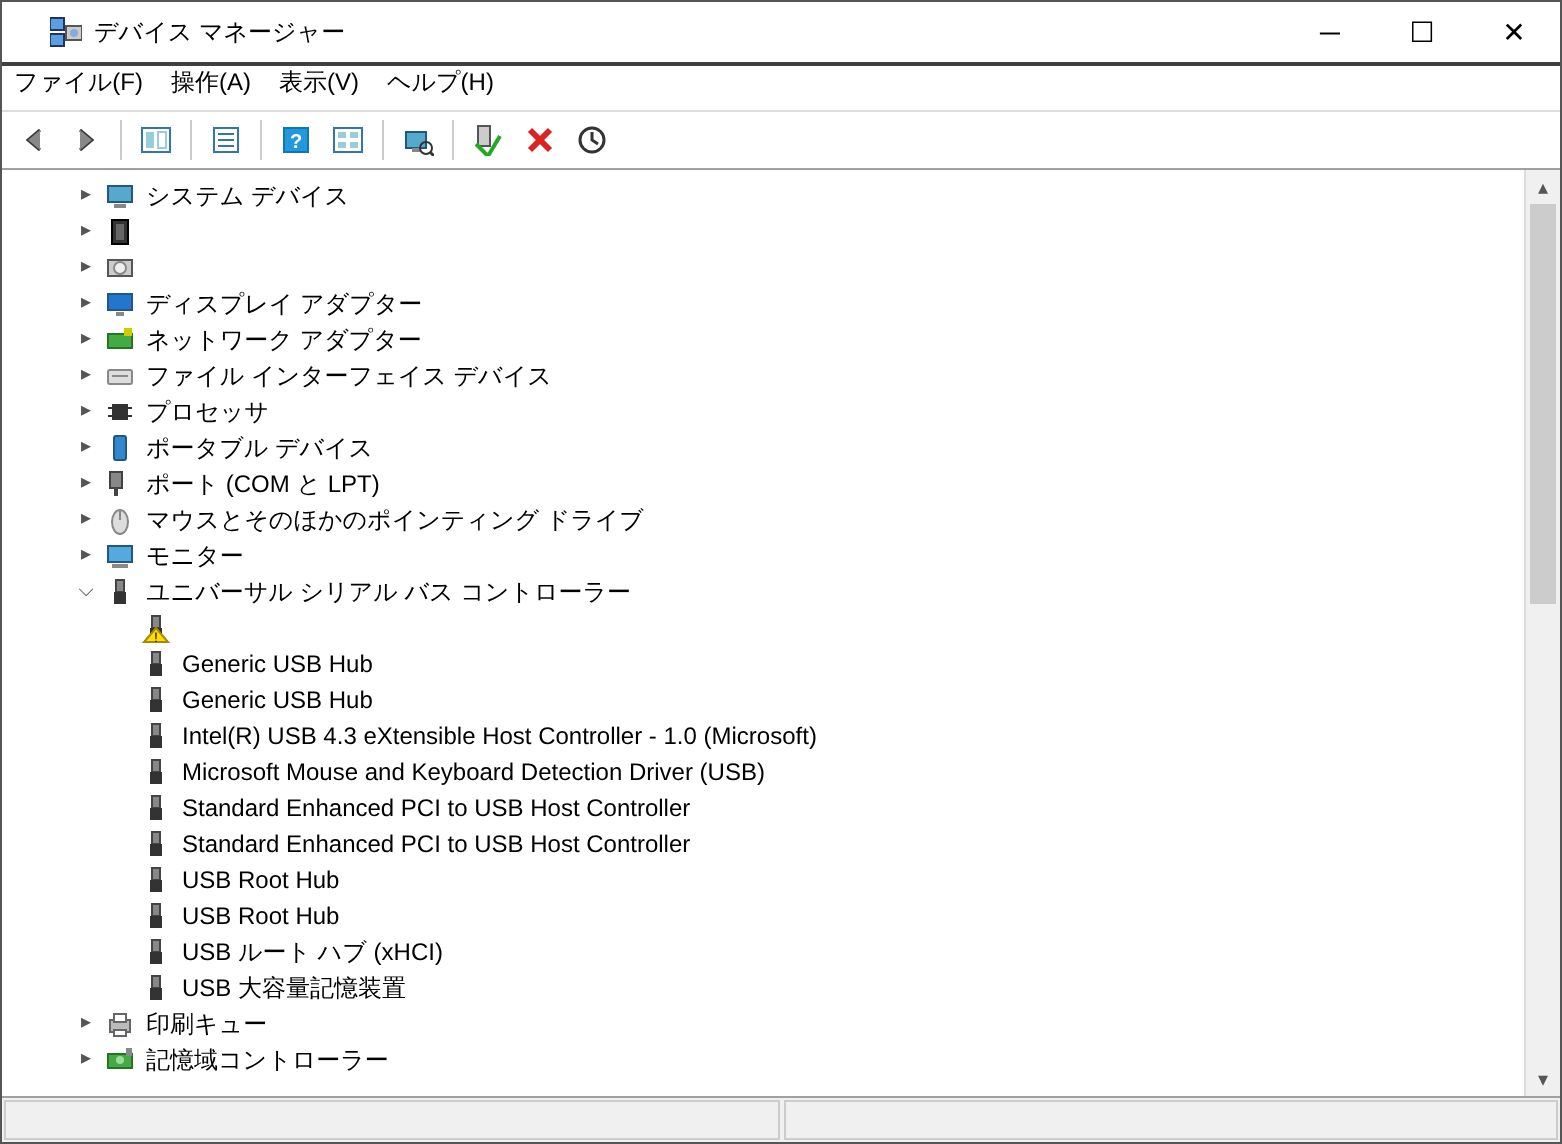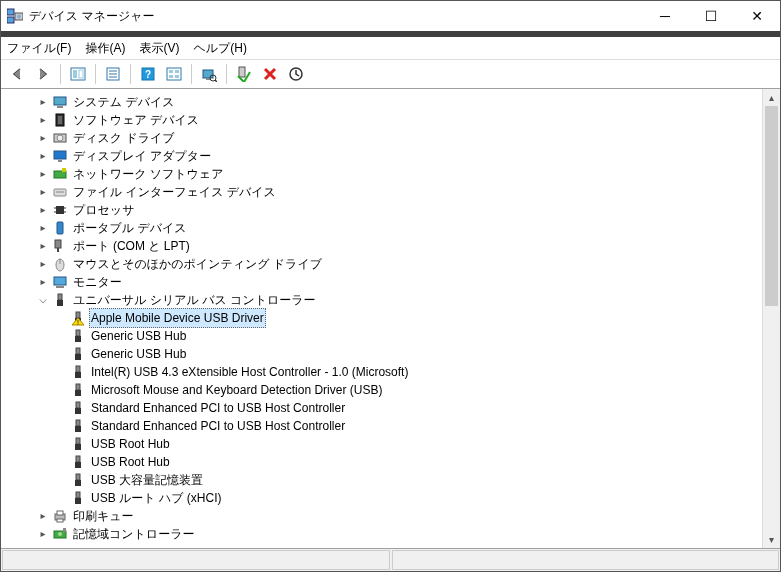--- a/index.html
+++ b/index.html
@@ -1,22 +1,22 @@
 <!DOCTYPE html>
 <html><head>
 <meta charset="utf-8">
 <style>
 html,body{margin:0;padding:0;font-family:"Yu Gothic UI","Meiryo UI",sans-serif;font-size:12px;background:#fff;color:#000}
 .window{width:781px;height:572px;border:1px solid #555;display:flex;flex-direction:column;box-sizing:border-box;background:#fff}
-.titlebar{height:30px;display:flex;align-items:center;padding-left:6px;background:#fff}
+.titlebar{height:30px;display:flex;align-items:center;padding-left:24px;background:#fff}
 .titlebar .icon{width:16px;height:16px;margin-right:6px}
 .titlebar .title{flex:1;font-size:12px}
 .winbtns{display:flex;height:100%}
 .winbtn{width:46px;display:flex;align-items:center;justify-content:center;font-size:14px;font-family:Segoe UI Symbol,sans-serif}
-.menubar{height:22px;display:flex;align-items:center;padding:0 6px;gap:14px;background:#fff;border-top:6px solid #404040;font-size:12px}
+.menubar{height:22px;display:flex;align-items:flex-start;padding:0 6px;gap:14px;background:#fff;border-top:2px solid #404040;font-size:12px}
 .toolbar{height:28px;border-top:1px solid #ddd;border-bottom:1px solid #a0a0a0;display:flex;align-items:center;padding:0 4px;gap:2px;background:#fff}
 .sep{width:1px;height:20px;background:#ccc;margin:0 3px}
 .tbtn{width:24px;height:24px;display:flex;align-items:center;justify-content:center}
 .content{flex:1;display:flex;border-bottom:1px solid #a0a0a0;overflow:hidden}
 .tree{flex:1;overflow:auto;padding:4px 0 4px 6px;position:relative}
 .scrollbar{width:17px;background:#f0f0f0;border-left:1px solid #ddd;display:flex;flex-direction:column;align-items:center;justify-content:flex-start}
 .scrollbar .arrow{height:17px;width:100%;display:flex;align-items:center;justify-content:center;color:#555;font-size:10px}
 .scrollbar .track{flex:1;width:100%;position:relative}
 .scrollbar .thumb{position:absolute;top:0;left:2px;right:2px;height:200px;background:#ccc}
 .node{display:flex;align-items:center;height:18px;line-height:18px;white-space:nowrap}
@@ -146,51 +146,49 @@
           <span class="label">システム デバイス</span>
         </div>
         <div class="node indent1">
           <span class="exp">▸</span>
           <span class="icon16" style="position: relative;">
             <svg width="16" height="16">
               <rect x="4" y="2" width="8" height="12" fill="#333" stroke="#000"></rect>
               <rect x="6" y="4" width="4" height="8" fill="#666"></rect>
             </svg>
           </span>
-          <span class="label">ソフトウェア デバイス</span>
         </div>
         <div class="node indent1">
           <span class="exp">▸</span>
           <span class="icon16" style="position: relative;">
             <svg width="16" height="16">
               <rect x="2" y="4" width="12" height="8" fill="#ccc" stroke="#555"></rect>
               <circle cx="8" cy="8" r="3" fill="#eee" stroke="#888"></circle>
             </svg>
           </span>
-          <span class="label">ディスク ドライブ</span>
         </div>
         <div class="node indent1">
           <span class="exp">▸</span>
           <span class="icon16" style="position: relative;">
             <svg width="16" height="16">
               <rect x="2" y="3" width="12" height="8" fill="#27c" stroke="#258"></rect>
               <rect x="6" y="12" width="4" height="2" fill="#888"></rect>
             </svg>
           </span>
           <span class="label">ディスプレイ アダプター</span>
         </div>
         <div class="node indent1">
           <span class="exp">▸</span>
           <span class="icon16" style="position: relative;">
             <svg width="16" height="16">
               <rect x="2" y="5" width="12" height="7" fill="#4a4" stroke="#272"></rect>
               <rect x="10" y="2" width="4" height="4" fill="#cc0"></rect>
             </svg>
           </span>
-          <span class="label">ネットワーク ソフトウェア</span>
+          <span class="label">ネットワーク アダプター</span>
         </div>
         <div class="node indent1">
           <span class="exp">▸</span>
           <span class="icon16" style="position: relative;">
             <svg width="16" height="16">
               <rect x="2" y="5" width="12" height="7" rx="1" fill="#ddd" stroke="#888"></rect>
               <line x1="4" y1="8" x2="12" y2="8" stroke="#888"></line>
             </svg>
           </span>
           <span class="label">ファイル インターフェイス デバイス</span>
@@ -262,21 +260,20 @@
           <span class="icon16" style="position: relative;">
             <svg width="16" height="16">
               <rect x="6" y="2" width="4" height="6" fill="#888" stroke="#444"></rect>
               <rect x="5" y="8" width="6" height="6" fill="#333"></rect>
             </svg>
             <svg width="16" height="16" style="position:absolute">
               <polygon points="8,8 14,15 2,15" fill="#fd0" stroke="#a80"></polygon>
               <text x="8" y="15" font-size="7" text-anchor="middle" fill="#000">!</text>
             </svg>
           </span>
-          <span class="label selected">Apple Mobile Device USB Driver</span>
         </div>
         <div class="node indent2">
           <span class="exp"></span>
           <span class="icon16" style="position: relative;">
             <svg width="16" height="16">
               <rect x="6" y="2" width="4" height="6" fill="#888" stroke="#444"></rect>
               <rect x="5" y="8" width="6" height="6" fill="#333"></rect>
             </svg>
           </span>
           <span class="label">Generic USB Hub</span>
@@ -352,31 +349,31 @@
           <span class="label">USB Root Hub</span>
         </div>
         <div class="node indent2">
           <span class="exp"></span>
           <span class="icon16" style="position: relative;">
             <svg width="16" height="16">
               <rect x="6" y="2" width="4" height="6" fill="#888" stroke="#444"></rect>
               <rect x="5" y="8" width="6" height="6" fill="#333"></rect>
             </svg>
           </span>
+          <span class="label">USB ルート ハブ (xHCI)</span>
+        </div>
+        <div class="node indent2">
+          <span class="exp"></span>
+          <span class="icon16" style="position: relative;">
+            <svg width="16" height="16">
+              <rect x="6" y="2" width="4" height="6" fill="#888" stroke="#444"></rect>
+              <rect x="5" y="8" width="6" height="6" fill="#333"></rect>
+            </svg>
+          </span>
           <span class="label">USB 大容量記憶装置</span>
-        </div>
-        <div class="node indent2">
-          <span class="exp"></span>
-          <span class="icon16" style="position: relative;">
-            <svg width="16" height="16">
-              <rect x="6" y="2" width="4" height="6" fill="#888" stroke="#444"></rect>
-              <rect x="5" y="8" width="6" height="6" fill="#333"></rect>
-            </svg>
-          </span>
-          <span class="label">USB ルート ハブ (xHCI)</span>
         </div>
         <div class="node indent1">
           <span class="exp">▸</span>
           <span class="icon16" style="position: relative;">
             <svg width="16" height="16">
               <rect x="3" y="6" width="10" height="6" fill="#bbb" stroke="#666"></rect>
               <rect x="5" y="3" width="6" height="4" fill="#fff" stroke="#666"></rect>
               <rect x="5" y="11" width="6" height="3" fill="#fff" stroke="#666"></rect>
             </svg>
           </span>

